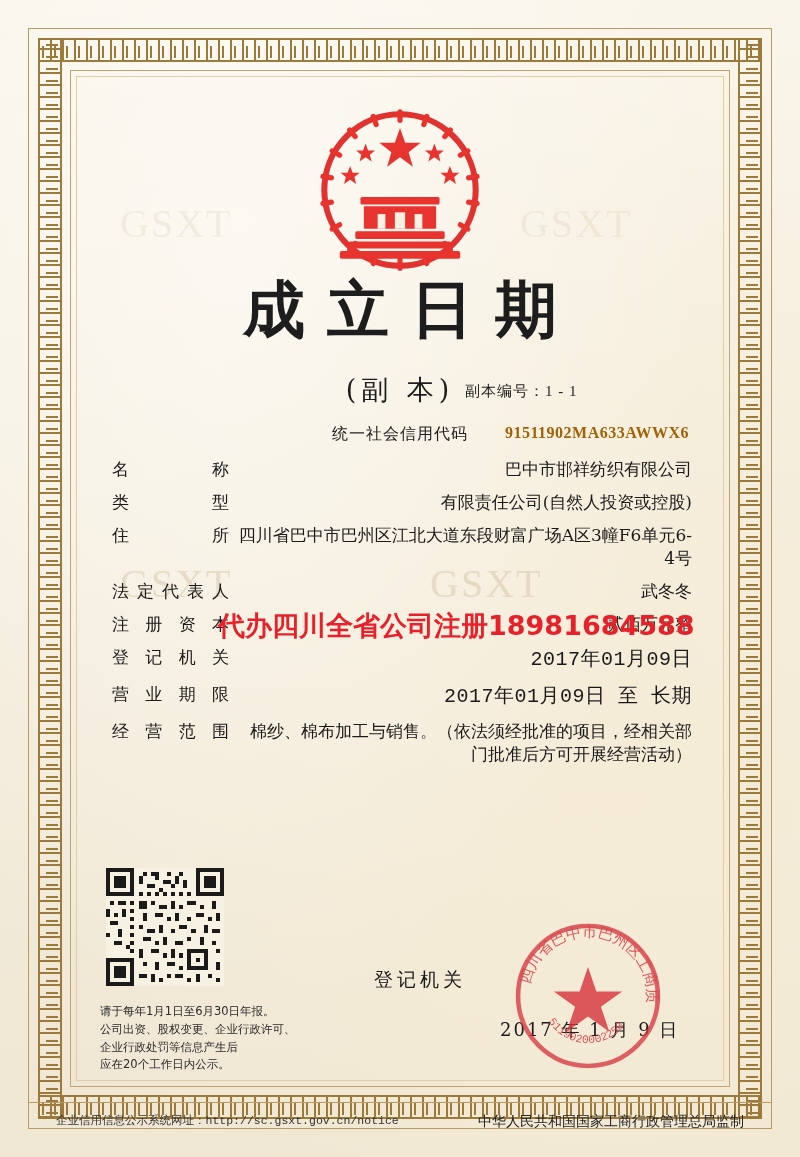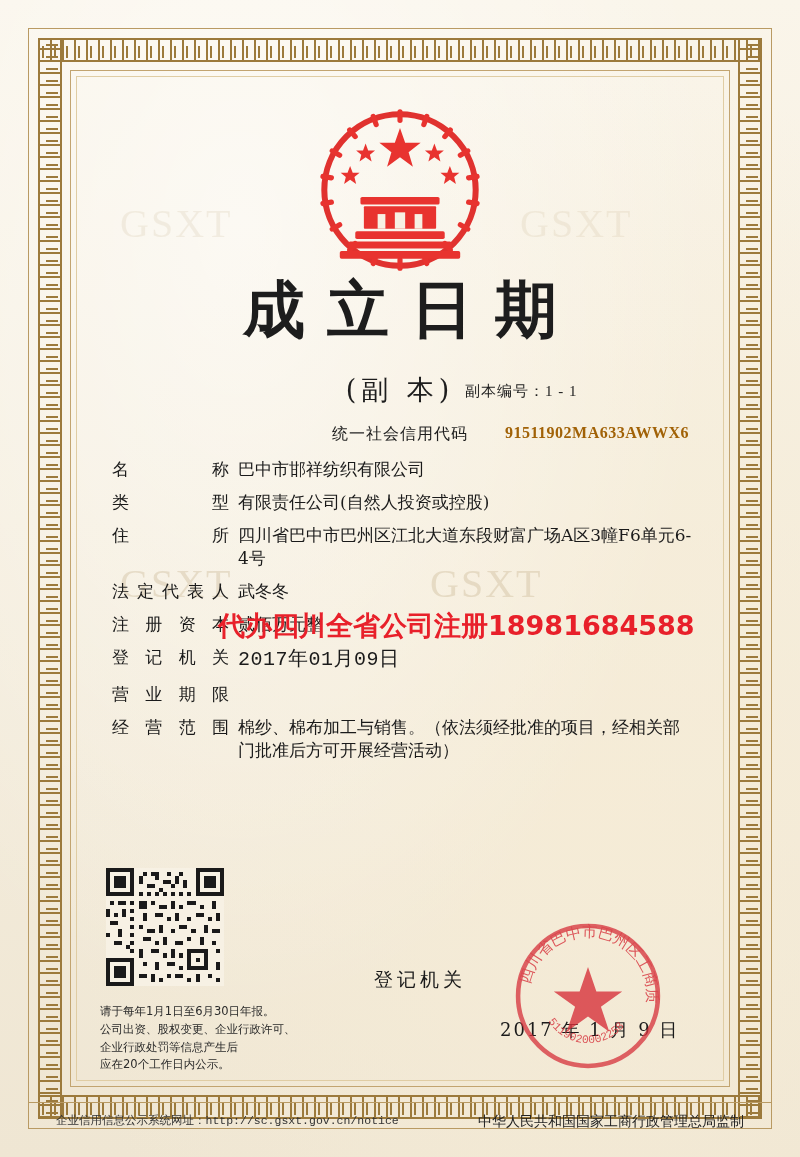--- a/index.html
+++ b/index.html
@@ -189,20 +189,21 @@
     text-align: justify;
     text-align-last: justify;
     padding-right: 8px;
   }
   .field-value {
     font-family: "DejaVu Serif", "Liberation Serif", serif;
     font-size: 17px;
     color: #1a1a1a;
     line-height: 1.35;
     flex: 1;
+    text-align: right;
   }
   .field-value.mono {
     font-family: "Liberation Mono", "DejaVu Sans Mono", monospace;
     font-size: 20px;
     letter-spacing: 0.5px;
   }
 
   
   .ad-text {
     position: absolute;
@@ -399,20 +400,21 @@
     <div class="field-row">
       <div class="field-label">注册资本</div>
       <div class="field-value">贰佰万元整</div>
     </div>
     <div class="field-row">
       <div class="field-label">登记机关</div>
       <div class="field-value mono">2017年01月09日</div>
     </div>
     <div class="field-row">
       <div class="field-label">营业期限</div>
+      <div class="field-value mono">2017年01月09日   至  长期</div>
     </div>
     <div class="field-row">
       <div class="field-label">经营范围</div>
       <div class="field-value">棉纱、棉布加工与销售。（依法须经批准的项目，经相关部门批准后方可开展经营活动）</div>
     </div>
   </div>
 
   <div class="ad-text">代办四川全省公司注册18981684588</div>
 
   <div class="qr">

